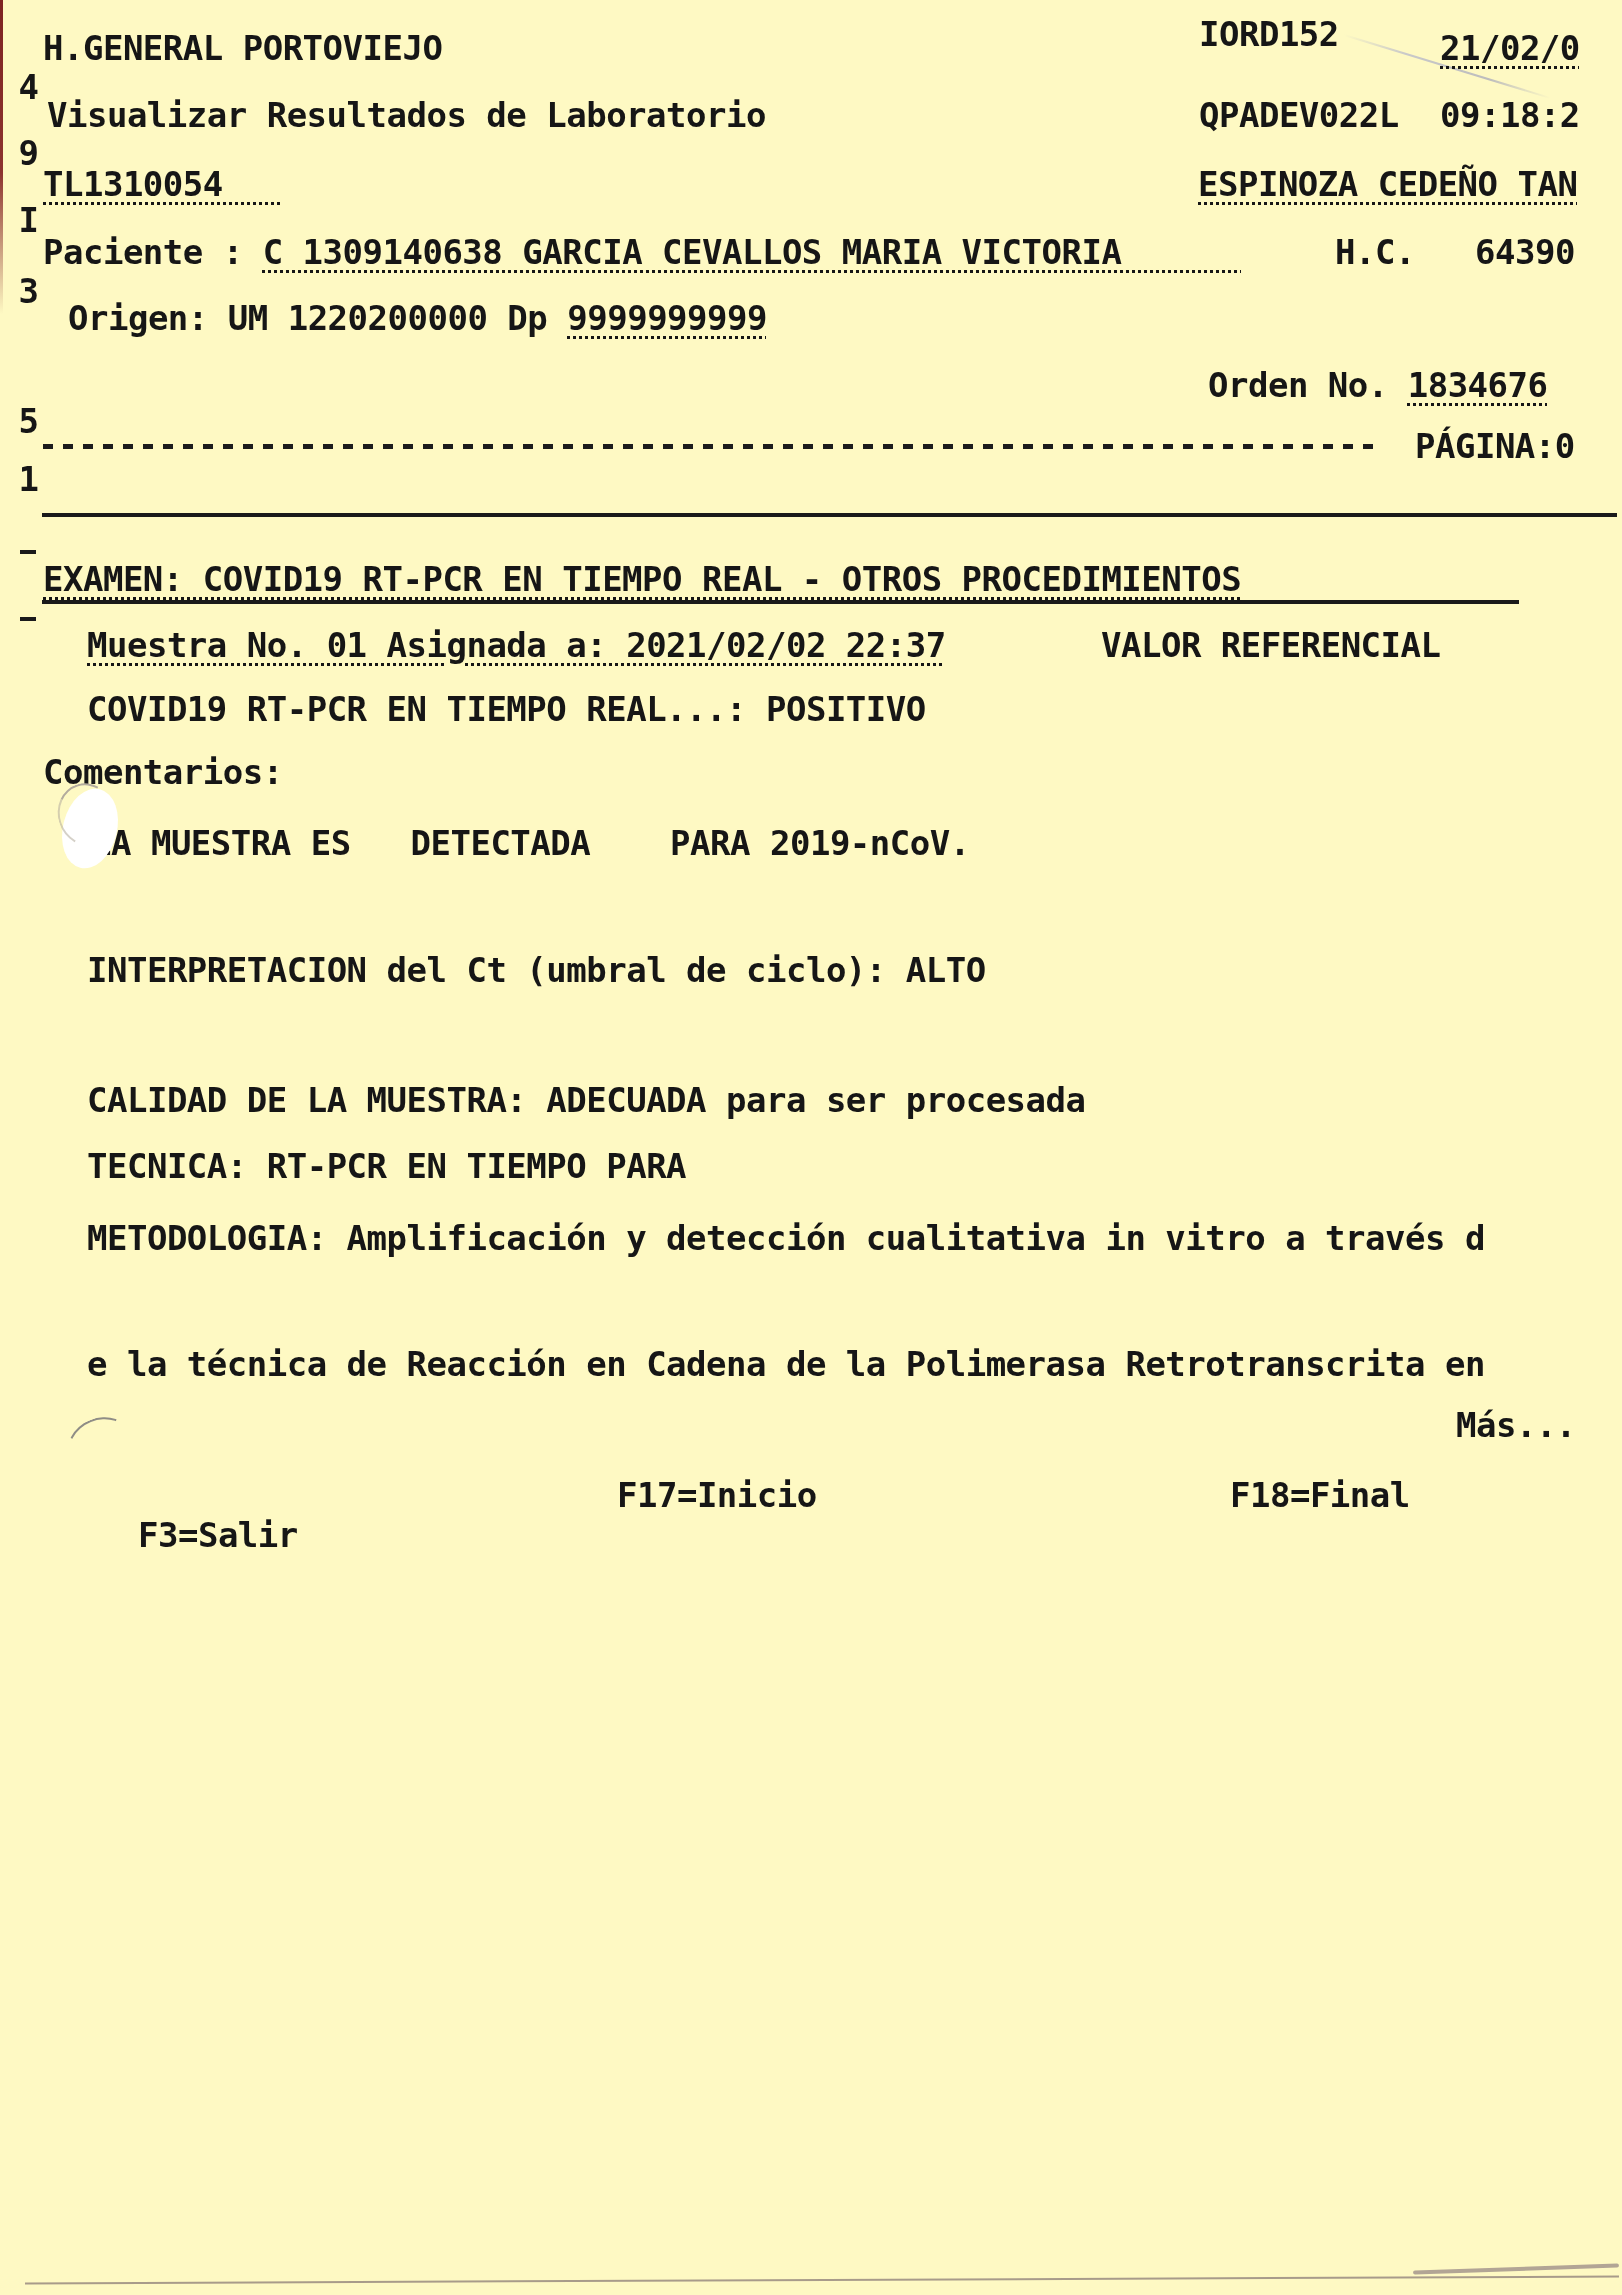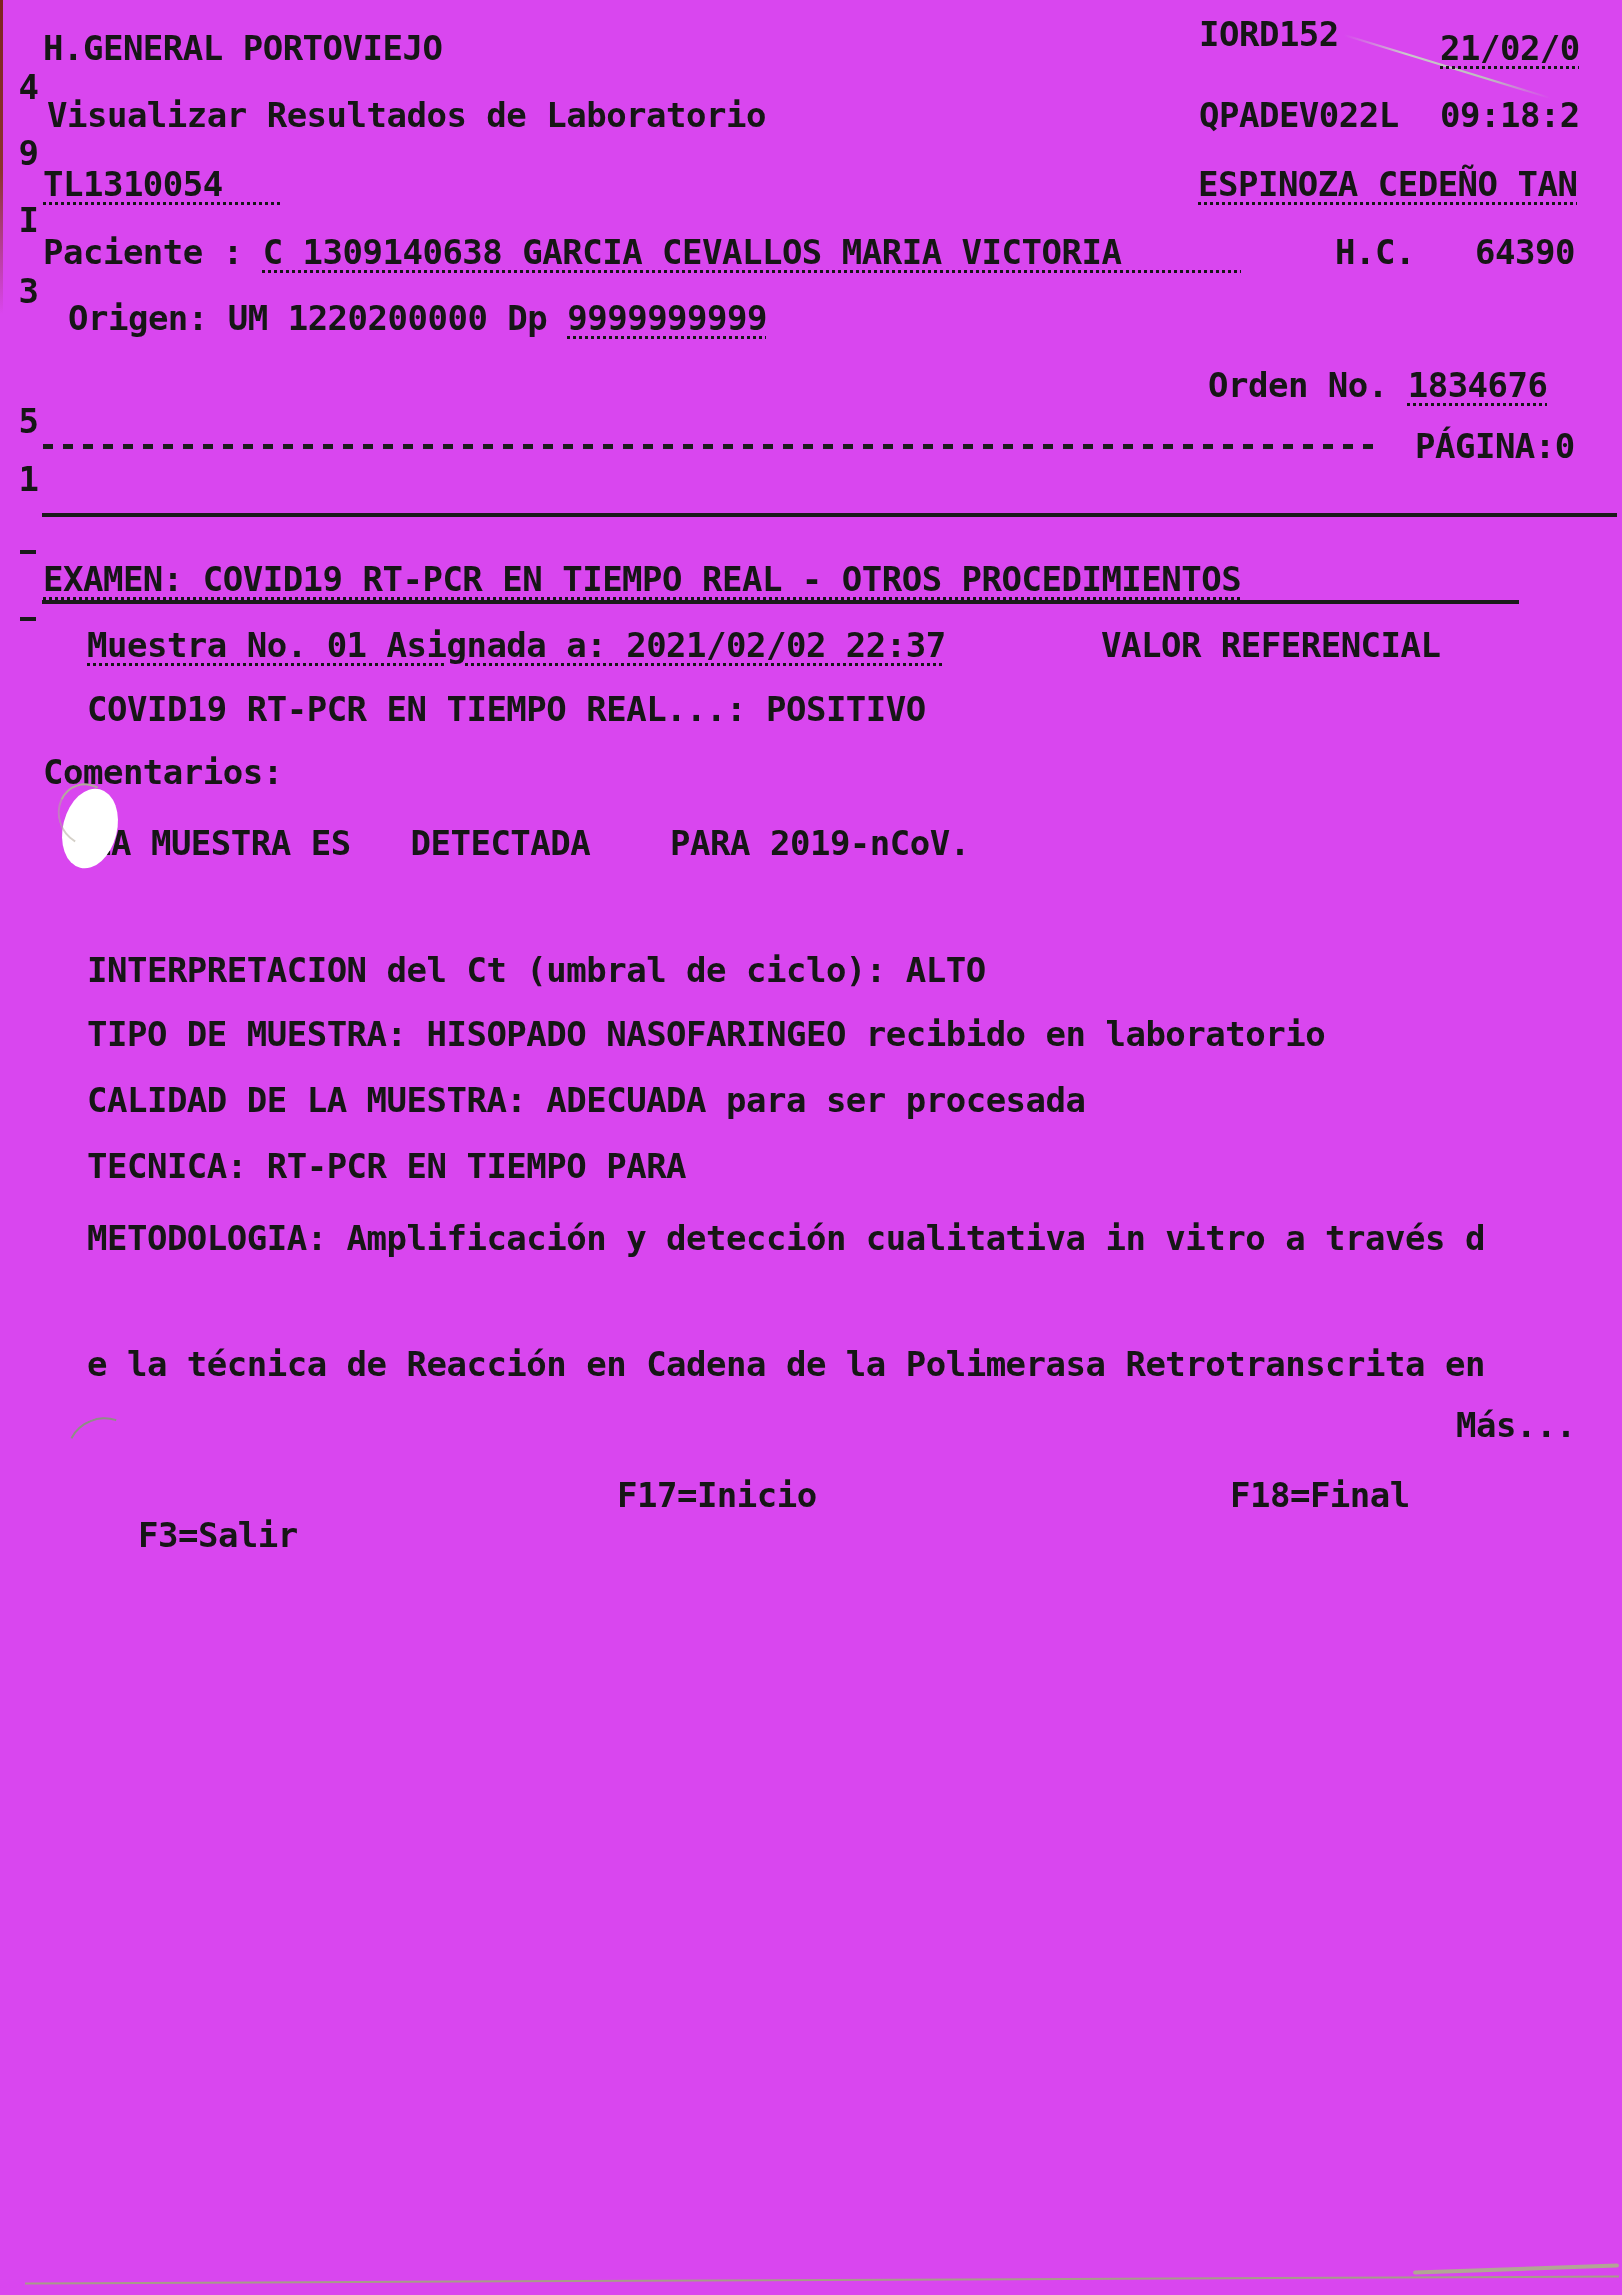--- a/index.html
+++ b/index.html
@@ -1,20 +1,20 @@
 <!DOCTYPE html>
 <html style="font-size:7.8px"><head>
 <meta charset="utf-8">
 <style>
   html, body { margin: 0; padding: 0; background: #e8e8e8; }
   .page {
     position: relative;
     width: 1623px;
     height: 2295px;
-    background: #d946ef;
+    background: #fef9c3;
     overflow: hidden;
     font-family: "DejaVu Sans Mono", monospace;
     font-weight: 700;
     color: #161616;
   }
   .ln {
     position: absolute;
     font-size: 34px;
     line-height: 36px;
     white-space: pre;
@@ -154,21 +154,20 @@
 
   <div class="ln" style="left:87px; top:691px;"><span>COVID19 RT-PCR EN TIEMPO REAL...: </span><span>POSITIVO</span></div>
 
   <div class="ln" style="left:43px; top:754px;">Comentarios:</div>
 
   <div class="ln" style="left:91px; top:825px;">LA MUESTRA ES   DETECTADA    PARA 2019-nCoV.</div>
   <div class="whiteout-blob"></div>
   <div class="whiteout-arc"></div>
 
   <div class="ln" style="left:87px; top:952px;">INTERPRETACION del Ct (umbral de ciclo): ALTO</div>
-  <div class="ln" style="left:87px; top:1016px;">TIPO DE MUESTRA: HISOPADO NASOFARINGEO recibido en laboratorio</div>
   <div class="ln" style="left:87px; top:1082px;">CALIDAD DE LA MUESTRA: ADECUADA para ser procesada</div>
   <div class="ln" style="left:87px; top:1148px;">TECNICA: RT-PCR EN TIEMPO PARA</div>
 
   <div class="ln" style="left:87px; top:1220px;">METODOLOGIA: Amplificación y detección cualitativa in vitro a través d</div>
   <div class="ln" style="left:87px; top:1346px;">e la técnica de Reacción en Cadena de la Polimerasa Retrotranscrita en</div>
 
   <div class="ln" style="left:1456px; top:1407px;">Más...</div>
   <div class="pen-arc"></div>
 
   <div class="ln" style="left:138px; top:1477px;margin-top:40px;">F3=Salir</div>

